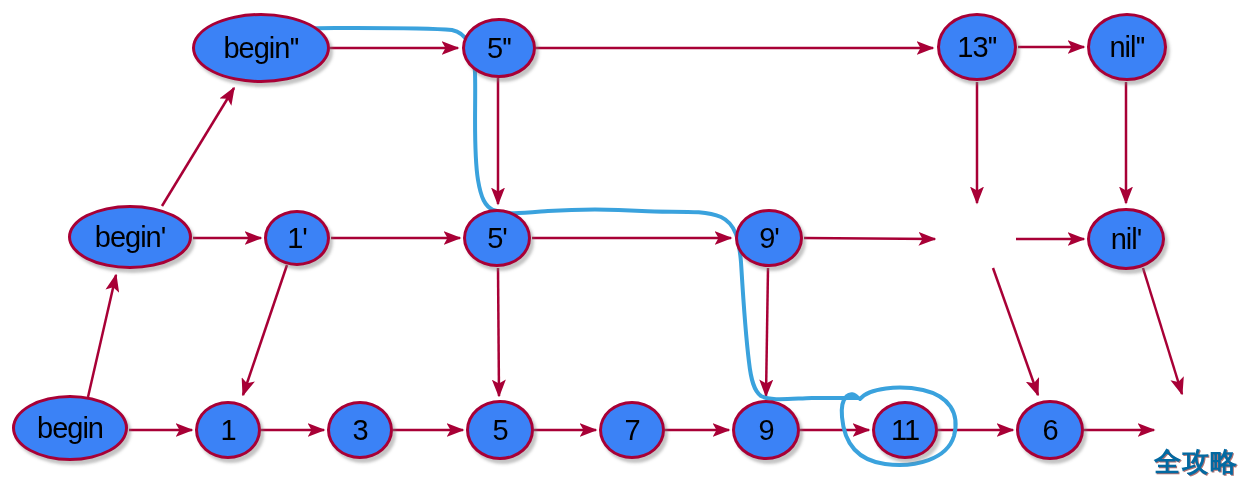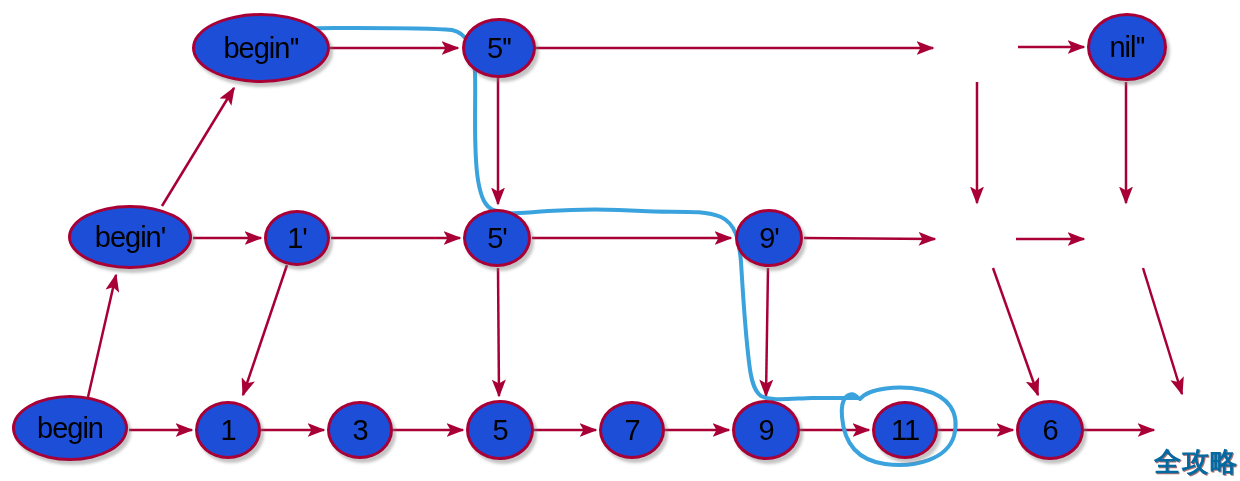--- a/index.html
+++ b/index.html
@@ -2,21 +2,21 @@
 <html><head>
 <meta charset="utf-8">
 <style>
   html,body{margin:0;padding:0;background:#fff;}
   #stage{
     position:relative;width:1240px;height:481px;background:#ffffff;
     font-family:"Liberation Sans",sans-serif;overflow:hidden;
   }
   #edges{position:absolute;left:0;top:0;width:1240px;height:481px;}
   .node{
-    position:absolute;background:#1d4ed8;border:3px solid #a80036;border-radius:50%;
+    position:absolute;background:#3b82f6;border:3px solid #a80036;border-radius:50%;
     display:flex;align-items:center;justify-content:center;
     font-size:29px;color:#000;letter-spacing:-1px;box-sizing:border-box;
     box-shadow:3px 4px 3px rgba(125,125,125,.45);
     white-space:nowrap;
   }
   #watermark{
     position:absolute;right:2px;bottom:1px;font-size:27px;font-weight:bold;
     color:#0369a1;text-shadow:1px 1px 0 #b07272;letter-spacing:1px;
   }
 </style>
@@ -88,26 +88,28 @@
         C 851 389, 840 396, 842 417
         C 844 441, 856 460, 885 464
         C 916 468, 947 459, 954 436
         C 960 413, 949 396, 923 390
         C 899 385, 869 388, 860 399"></path>
     </g>
   </svg>
 
   <div class="node" style="left:192px;top:13px;width:138px;height:70px">begin''</div>
   <div class="node" style="left:462px;top:18px;width:74px;height:60px">5''</div>
+  <div class="node" style="left:937px;top:13px;width:80px;height:68px">13''</div>
   <div class="node" style="left:1087px;top:13px;width:80px;height:68px">nil''</div>
 
   <div class="node" style="left:68px;top:205px;width:124px;height:64px">begin'</div>
   <div class="node" style="left:264px;top:210px;width:66px;height:56px">1'</div>
   <div class="node" style="left:463px;top:209px;width:68px;height:58px">5'</div>
   <div class="node" style="left:735px;top:209px;width:68px;height:58px">9'</div>
+  <div class="node" style="left:1087px;top:208px;width:78px;height:62px">nil'</div>
 
   <div class="node" style="left:12px;top:395px;width:116px;height:66px">begin</div>
   <div class="node" style="left:195px;top:401px;width:66px;height:58px">1</div>
   <div class="node" style="left:327px;top:401px;width:66px;height:58px">3</div>
   <div class="node" style="left:466px;top:400px;width:68px;height:60px">5</div>
   <div class="node" style="left:599px;top:401px;width:66px;height:58px">7</div>
   <div class="node" style="left:732px;top:400px;width:68px;height:60px">9</div>
   <div class="node" style="left:872px;top:401px;width:66px;height:58px">11</div>
   <div class="node" style="left:1016px;top:400px;width:68px;height:60px">6</div>
 

